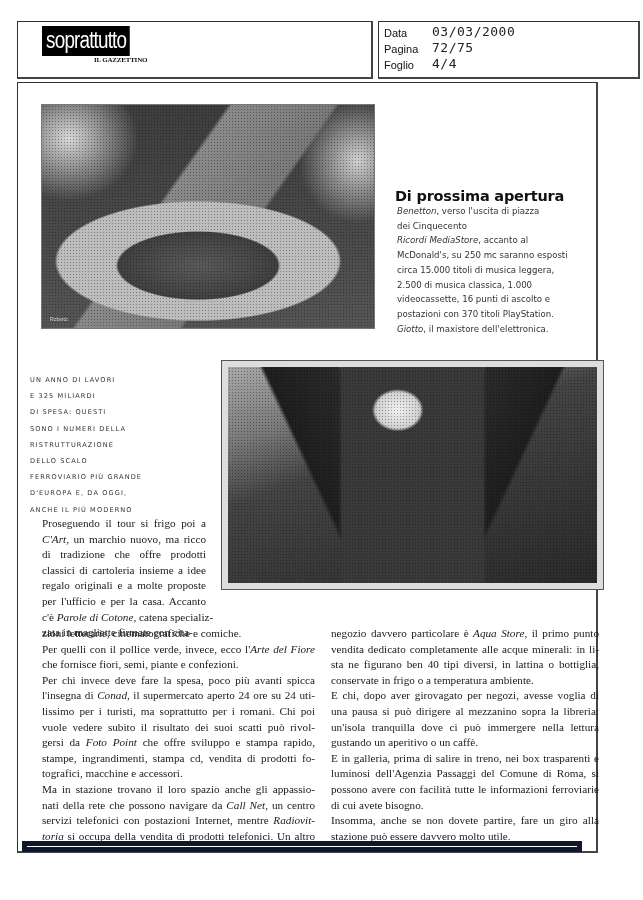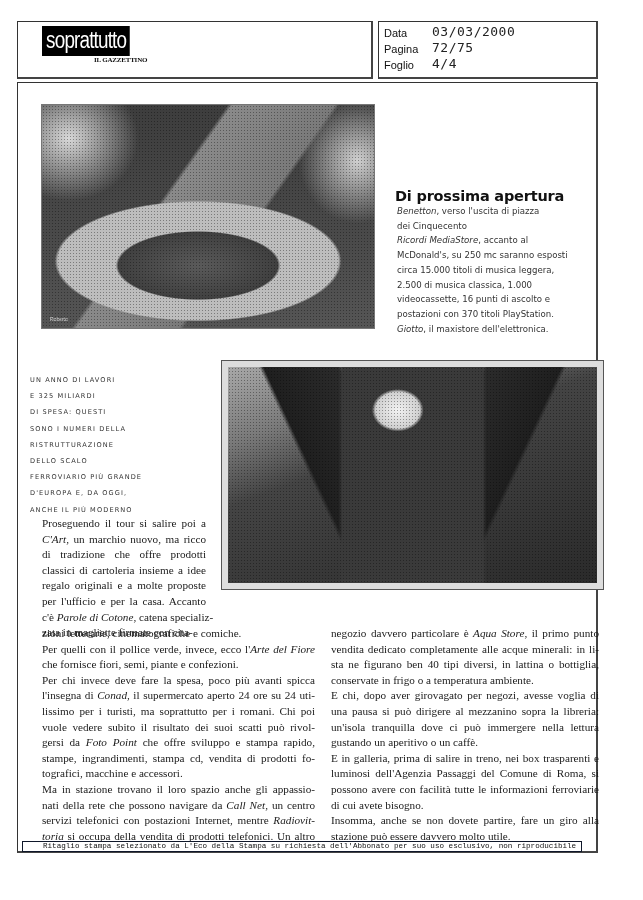--- a/index.html
+++ b/index.html
@@ -1,19 +1,19 @@
 <!DOCTYPE html>
 <html><head>
 <meta charset="utf-8">
 <style>
   html, body { margin:0; padding:0; background:#ffffff; }
   body { width:643px; height:900px; position:relative; overflow:hidden; font-family:"Liberation Serif", serif; color:#111; }
 
   .hdr-left { position:absolute; left:17px; top:21px; width:356px; height:58px; border:1px solid #333; border-right:2px solid #444; border-bottom:2px solid #444; box-sizing:border-box; }
-  .hdr-right { position:absolute; left:378px; top:21px; width:220px; height:58px; border:1px solid #333; border-right:2px solid #444; border-bottom:2px solid #444; box-sizing:border-box;text-decoration:underline; }
+  .hdr-right { position:absolute; left:378px; top:21px; width:262px; height:58px; border:1px solid #333; border-right:2px solid #444; border-bottom:2px solid #444; box-sizing:border-box;text-decoration:underline; }
   .logo-box { position:absolute; left:24px; top:4px; background:#000; color:#fff; font-family:"Liberation Sans Narrow","Liberation Sans", sans-serif; font-size:23px; letter-spacing:-1px; padding:0 4px 2px 5px; line-height:28px; transform:scaleX(0.82); transform-origin:left center; }
   .logo-sub { position:absolute; left:76px; top:34px; font-family:"Liberation Serif", serif; font-weight:bold; font-size:7px; letter-spacing:-0.2px; }
   .meta-row { position:absolute; left:5px; font-family:"Liberation Sans", sans-serif; font-size:11px; color:#111; }
   .meta-val { position:absolute; left:53px; font-family:"DejaVu Sans Mono", monospace; font-size:13px; color:#222; letter-spacing:0.5px; }
 
   .frame { position:absolute; left:17px; top:82px; width:581px; height:771px; border:1px solid #333; border-right:2px solid #444; border-bottom:2px solid #444; box-sizing:border-box; }
 
   .photo { position:absolute; box-sizing:border-box; border:1px solid #777; }
   .photo1 { left:41px; top:104px; width:334px; height:225px;
     background:
@@ -47,21 +47,21 @@
   .caption div { line-height:16.2px; white-space:nowrap; }
 
   .col { position:absolute; font-family:"Liberation Serif", serif; font-size:11.2px; line-height:15.6px; color:#1a1a1a; text-align:justify; }
   .col .ln { display:block; text-align:justify; text-align-last:justify; white-space:nowrap; overflow:visible; }
   .col .ln.last { text-align-last:left; }
   .col1a { left:42px; top:516px; width:164px; }
   .col1b { left:42px; top:626px; width:273px; }
   .col2 { left:331px; top:626px; width:268px; }
   b { font-weight:normal; }
 
-  .footer { position:absolute; left:22px; top:841px; width:560px; height:11px; border:1px solid #0f172a; box-sizing:border-box; font-family:"Liberation Mono", monospace; font-size:7.6px; line-height:9px; padding-left:20px; white-space:nowrap; color:#111; overflow:hidden; }
+  .footer { position:absolute; left:22px; top:841px; width:560px; height:11px; border:5px solid #0f172a; box-sizing:border-box; font-family:"Liberation Mono", monospace; font-size:7.6px; line-height:9px; padding-left:20px; white-space:nowrap; color:#111; overflow:hidden; }
 </style>
 </head>
 <body>
 
 <div class="hdr-left">
   <div class="logo-box">soprattutto</div>
   <div class="logo-sub">IL GAZZETTINO</div>
 </div>
 
 <div class="hdr-right">
@@ -104,21 +104,21 @@
     <div>FERROVIARIO PIÙ GRANDE</div>
     <div>D'EUROPA E, DA OGGI,</div>
     <div>ANCHE IL PIÙ MODERNO</div>
   </div>
 
 <div class="photo photo2">
   <div class="inner"></div>
 </div>
 
 <div class="col col1a" id="col1a">
-    <span class="ln">Proseguendo il tour si salire poi a</span>
+    <span class="ln">Proseguendo il tour si frigo poi a</span>
     <span class="ln"><i>C'Art</i>, un marchio nuovo, ma ricco</span>
     <span class="ln">di tradizione che offre prodotti</span>
     <span class="ln">classici di cartoleria insieme a idee</span>
     <span class="ln">regalo originali e a molte proposte</span>
     <span class="ln">per l'ufficio e per la casa. Accanto</span>
     <span class="ln">c'è <i>Parole di Cotone</i>, catena specializ-</span>
     <span class="ln last">zata in <b>magliette firmate</b> con cita-</span>
   </div>
 <div class="col col1b" id="col1b">
     <span class="ln last">zioni letterarie, cinematografiche e comiche.</span>

